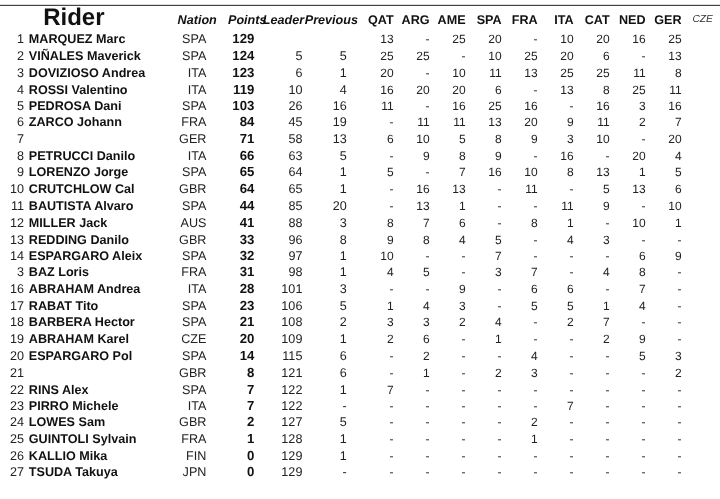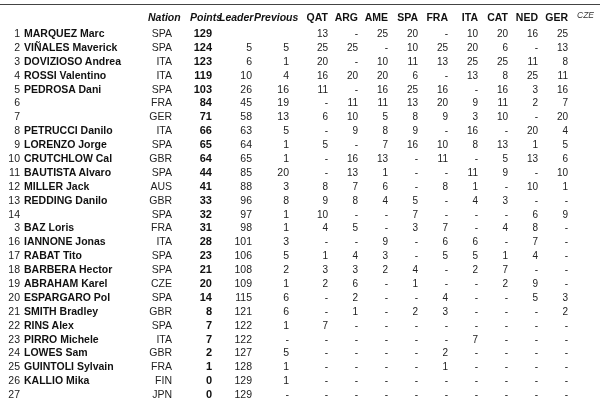--- a/index.html
+++ b/index.html
@@ -21,20 +21,21 @@
   .leader { left:222px; width:30px; text-align:right; color:#222; }
   .prev { left:262px; width:27px; text-align:right; color:#222; }
   .race { width:28px; text-align:right; color:#222; font-size:10px; }
 </style>
 </head>
 <body>
 
 <div class="topline"></div>
 
 <div class="hdr">
+  <span class="h-rider">Rider</span>
   <span class="h-it" style="left:148px">Nation</span>
   <span class="h-it" style="left:190px">Points</span>
   <span class="h-it" style="left:219px">Leader</span>
   <span class="h-it" style="left:254px">Previous</span>
   <span class="h-race" style="left:300px">QAT</span>
   <span class="h-race" style="left:330px">ARG</span>
   <span class="h-race" style="left:360px">AME</span>
   <span class="h-race" style="left:390px">SPA</span>
   <span class="h-race" style="left:420px">FRA</span>
   <span class="h-race" style="left:450px">ITA</span>
@@ -125,20 +126,21 @@
       <span class="race" style="left: 360px;">16</span>
       <span class="race" style="left: 390px;">25</span>
       <span class="race" style="left: 420px;">16</span>
       <span class="race" style="left: 450px;">-</span>
       <span class="race" style="left: 480px;">16</span>
       <span class="race" style="left: 510px;">3</span>
       <span class="race" style="left: 540px;">16</span>
     </div>
     <div class="row">
       <span class="pos">6</span>
+      <span class="name">ZARCO Johann</span>
       <span class="nation">FRA</span>
       <span class="points">84</span>
       <span class="leader">45</span>
       <span class="prev">19</span>
       <span class="race" style="left: 300px;">-</span>
       <span class="race" style="left: 330px;">11</span>
       <span class="race" style="left: 360px;">11</span>
       <span class="race" style="left: 390px;">13</span>
       <span class="race" style="left: 420px;">20</span>
       <span class="race" style="left: 450px;">9</span>
@@ -259,20 +261,21 @@
       <span class="race" style="left: 360px;">4</span>
       <span class="race" style="left: 390px;">5</span>
       <span class="race" style="left: 420px;">-</span>
       <span class="race" style="left: 450px;">4</span>
       <span class="race" style="left: 480px;">3</span>
       <span class="race" style="left: 510px;">-</span>
       <span class="race" style="left: 540px;">-</span>
     </div>
     <div class="row">
       <span class="pos">14</span>
+      <span class="name">ESPARGARO Aleix</span>
       <span class="nation">SPA</span>
       <span class="points">32</span>
       <span class="leader">97</span>
       <span class="prev">1</span>
       <span class="race" style="left: 300px;">10</span>
       <span class="race" style="left: 330px;">-</span>
       <span class="race" style="left: 360px;">-</span>
       <span class="race" style="left: 390px;">7</span>
       <span class="race" style="left: 420px;">-</span>
       <span class="race" style="left: 450px;">-</span>
@@ -292,21 +295,21 @@
       <span class="race" style="left: 360px;">-</span>
       <span class="race" style="left: 390px;">3</span>
       <span class="race" style="left: 420px;">7</span>
       <span class="race" style="left: 450px;">-</span>
       <span class="race" style="left: 480px;">4</span>
       <span class="race" style="left: 510px;">8</span>
       <span class="race" style="left: 540px;">-</span>
     </div>
     <div class="row">
       <span class="pos">16</span>
-      <span class="name">IANNONE Jonas</span>
+      <span class="name">ABRAHAM Andrea</span>
       <span class="nation">ITA</span>
       <span class="points">28</span>
       <span class="leader">101</span>
       <span class="prev">3</span>
       <span class="race" style="left: 300px;">-</span>
       <span class="race" style="left: 330px;">-</span>
       <span class="race" style="left: 360px;">9</span>
       <span class="race" style="left: 390px;">-</span>
       <span class="race" style="left: 420px;">6</span>
       <span class="race" style="left: 450px;">6</span>
@@ -377,21 +380,20 @@
       <span class="race" style="left: 360px;">-</span>
       <span class="race" style="left: 390px;">-</span>
       <span class="race" style="left: 420px;">4</span>
       <span class="race" style="left: 450px;">-</span>
       <span class="race" style="left: 480px;">-</span>
       <span class="race" style="left: 510px;">5</span>
       <span class="race" style="left: 540px;">3</span>
     </div>
     <div class="row">
       <span class="pos">21</span>
-      <span class="name">SMITH Bradley</span>
       <span class="nation">GBR</span>
       <span class="points">8</span>
       <span class="leader">121</span>
       <span class="prev">6</span>
       <span class="race" style="left: 300px;">-</span>
       <span class="race" style="left: 330px;">1</span>
       <span class="race" style="left: 360px;">-</span>
       <span class="race" style="left: 390px;">2</span>
       <span class="race" style="left: 420px;">3</span>
       <span class="race" style="left: 450px;">-</span>
@@ -479,20 +481,21 @@
       <span class="race" style="left: 360px;">-</span>
       <span class="race" style="left: 390px;">-</span>
       <span class="race" style="left: 420px;">-</span>
       <span class="race" style="left: 450px;">-</span>
       <span class="race" style="left: 480px;">-</span>
       <span class="race" style="left: 510px;">-</span>
       <span class="race" style="left: 540px;">-</span>
     </div>
     <div class="row">
       <span class="pos">27</span>
+      <span class="name">TSUDA Takuya</span>
       <span class="nation">JPN</span>
       <span class="points">0</span>
       <span class="leader">129</span>
       <span class="prev">-</span>
       <span class="race" style="left: 300px;">-</span>
       <span class="race" style="left: 330px;">-</span>
       <span class="race" style="left: 360px;">-</span>
       <span class="race" style="left: 390px;">-</span>
       <span class="race" style="left: 420px;">-</span>
       <span class="race" style="left: 450px;">-</span>

